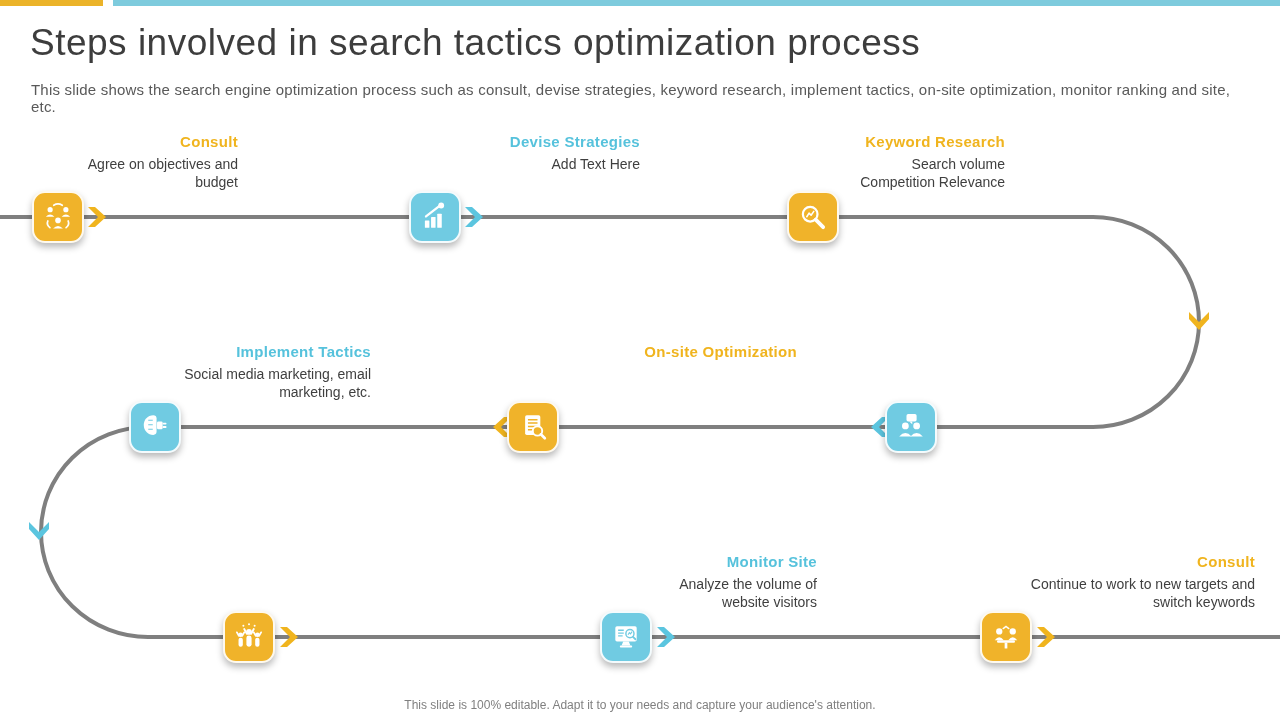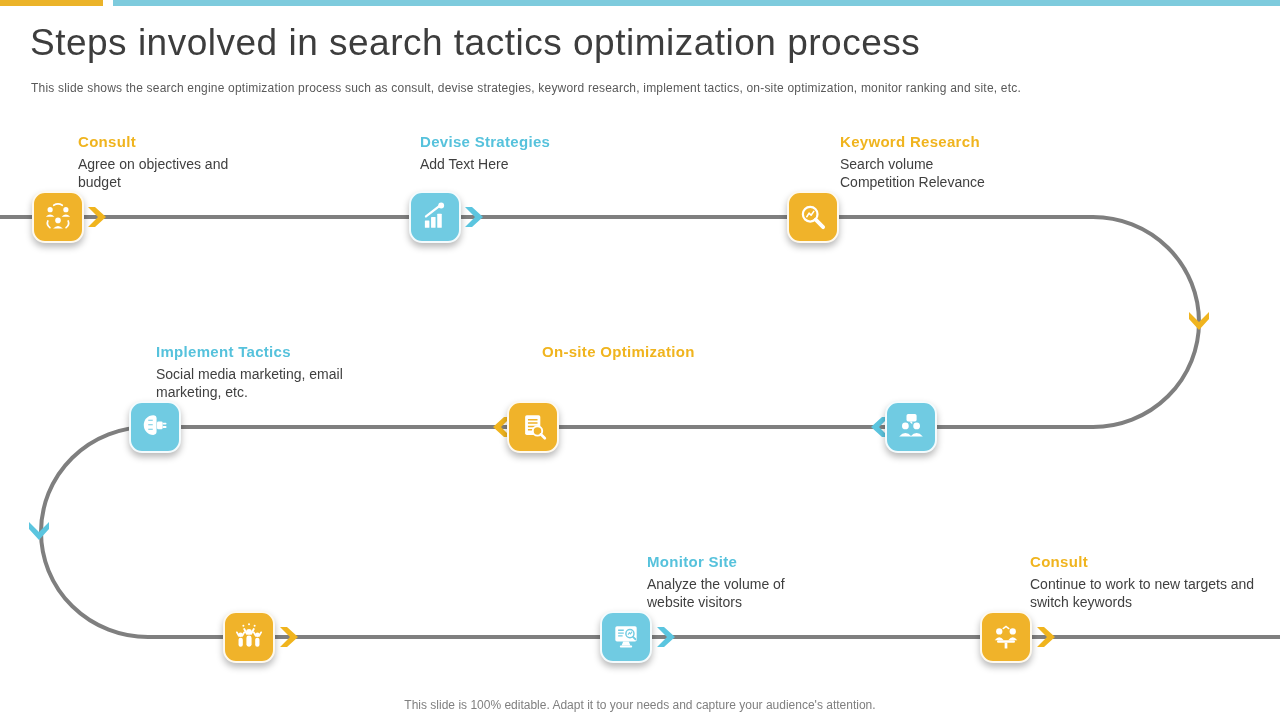--- a/index.html
+++ b/index.html
@@ -5,42 +5,42 @@
   html,body{margin:0;padding:0;}
   body{width:1280px;height:720px;background:#ffffff;font-family:"Liberation Sans",sans-serif;position:relative;overflow:hidden;}
   .stage{position:absolute;inset:0;width:1280px;height:720px;}
 
   
   .bar-yellow{position:absolute;left:0;top:0;width:103px;height:6px;background:#EBB329;}
   .bar-cyan{position:absolute;left:113px;top:0;width:1167px;height:6px;background:#7ECBDD;}
 
   
   .title{position:absolute;left:30px;top:22px;width:1100px;font-size:37px;font-weight:400;color:#3d3d3d;letter-spacing:0.5px;}
-  .subtitle{position:absolute;left:31px;top:81px;width:1200px;font-size:12px;color:#595959;letter-spacing:0.2px;}
+  .subtitle{position:absolute;left:31px;top:81px;width:1200px;font-size:15px;color:#595959;letter-spacing:0.2px;}
 
   
   .path-svg{position:absolute;left:0;top:0;pointer-events:none;}
 
   
   .tile{position:absolute;width:52px;height:52px;border-radius:13px;box-sizing:border-box;border:2px solid rgba(255,255,255,0.92);
         box-shadow:0 4px 7px rgba(0,0,0,0.28);display:flex;align-items:center;justify-content:center;}
   .tile.yellow{background:#F0B32A;}
   .tile.blue{background:#70CBE2;}
   .tile svg{width:36px;height:36px;}
 
   
   .chev{position:absolute;width:22px;height:22px;}
   .chev svg{width:22px;height:22px;display:block;}
   .chev.yellow{color:#F0B41E;}
   .chev.blue{color:#5BC5DF;}
   .chev.left svg{transform:rotate(180deg);}
   .chev.down svg{transform:rotate(90deg);}
 
   
-  .step-text{position:absolute;text-align:left;}
+  .step-text{position:absolute;text-align:right;}
   .step-title{font-size:15px;font-weight:bold;letter-spacing:0.3px;margin-bottom:5px;}
   .step-title.accent-yellow{color:#F0B41E;}
   .step-title.accent-blue{color:#56C2DC;}
   .step-desc{font-size:14px;color:#3f3f3f;line-height:1.32;}
 
   .footer{position:absolute;left:0;top:698px;width:1280px;text-align:center;font-size:12px;color:#7f7f7f;}
 </style>
 </head>
 <body>
 

